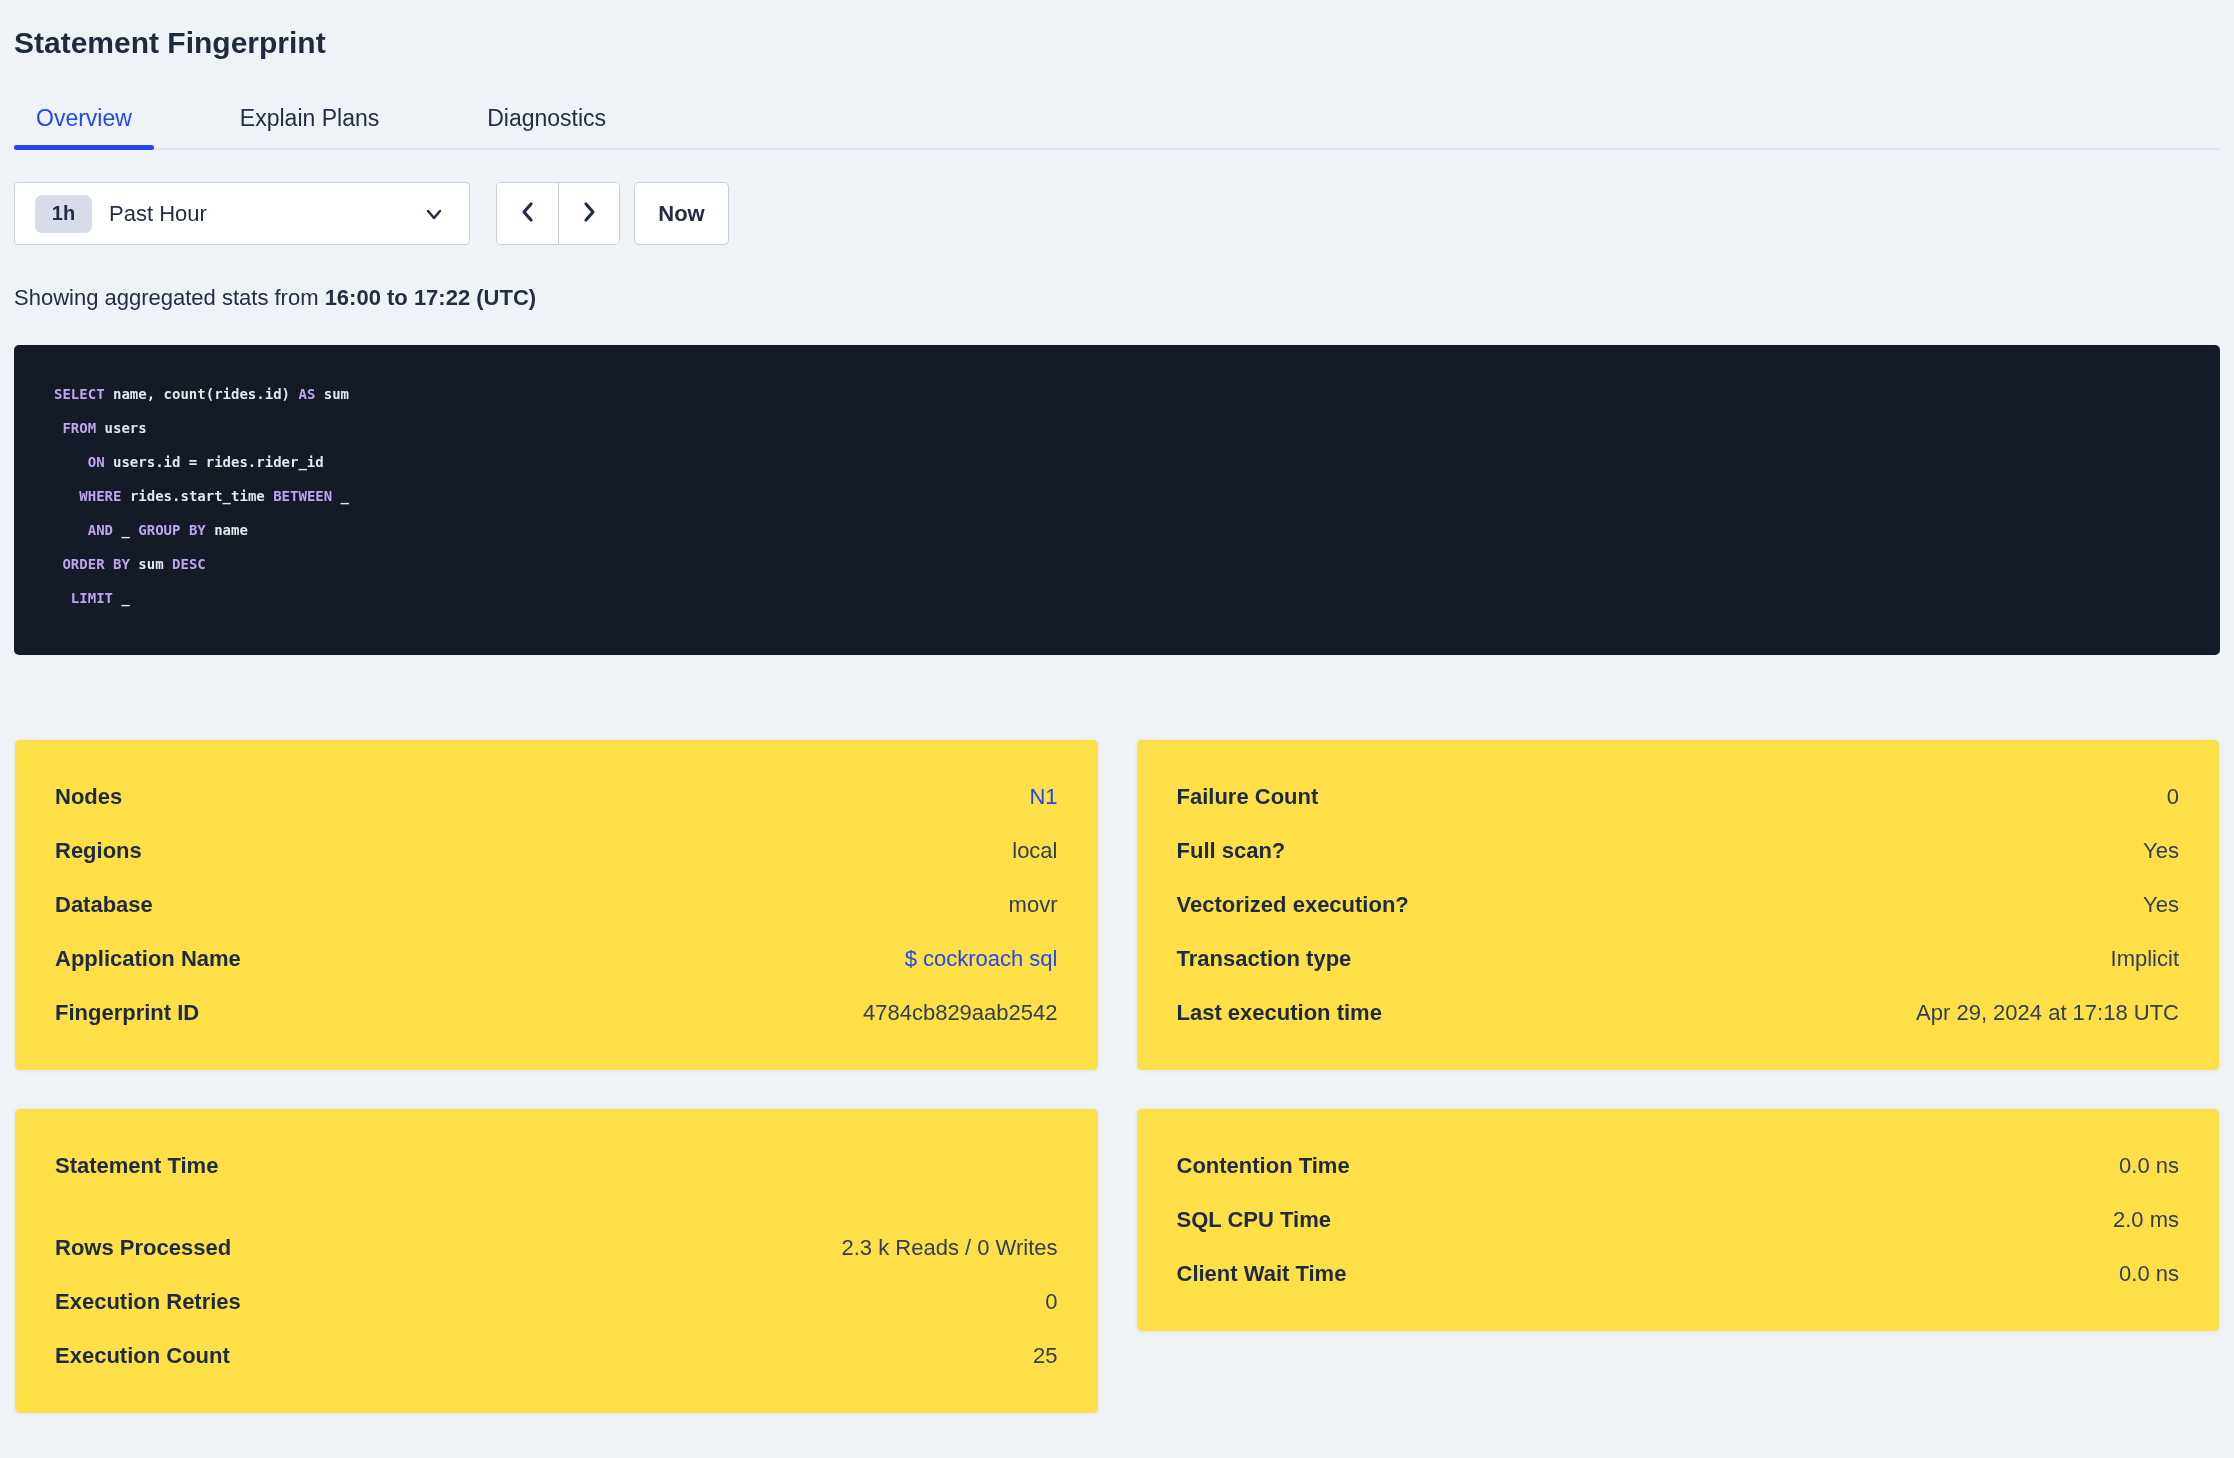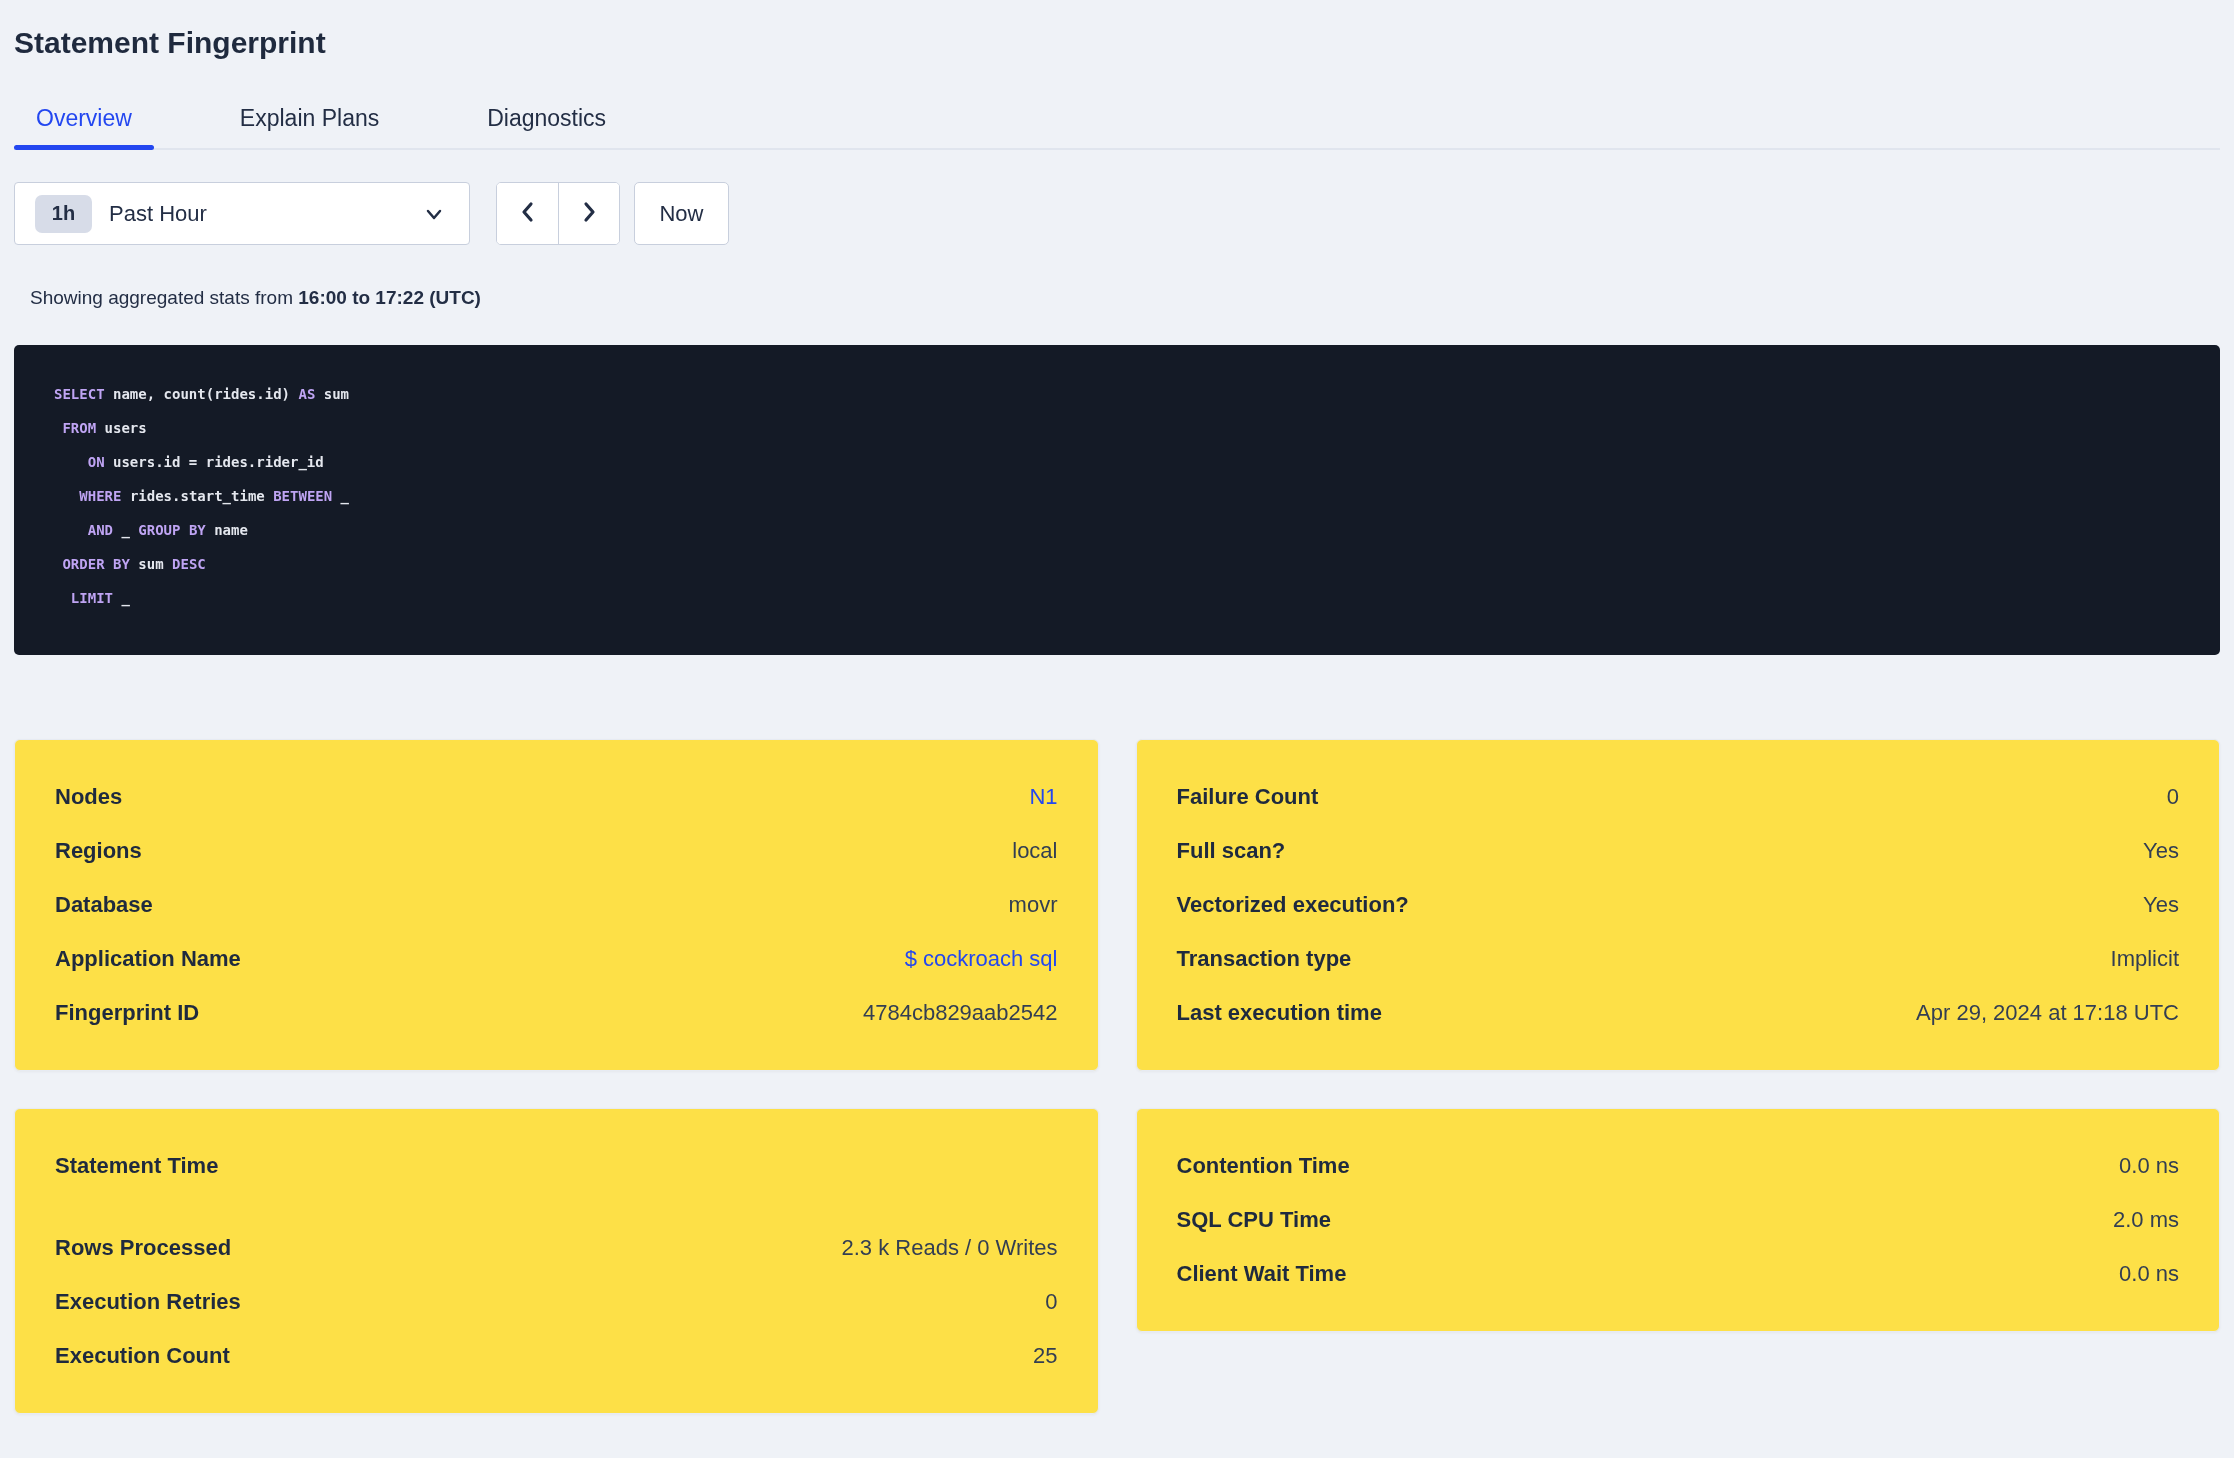--- a/index.html
+++ b/index.html
@@ -38,24 +38,24 @@
   .dropdown{width:456px;height:63px;background:#fff;border:1px solid var(--ctrl-border);border-radius:4px;
     display:flex;align-items:center;padding:0 22px 0 20px;cursor:pointer;}
   .range-badge{min-width:57px;height:38px;padding:0 10px;background:var(--badge-bg);border-radius:7px;
     display:flex;align-items:center;justify-content:center;font-size:20px;font-weight:bold;color:var(--ink);}
   .range-label{margin-left:17px;font-size:22px;color:var(--ink);}
   .dropdown .chev{margin-left:auto;display:flex;}
   .btn-group{margin-left:26px;height:63px;display:flex;background:#fff;border:1px solid var(--ctrl-border);border-radius:5px;overflow:hidden;}
   .nav-btn{width:61px;display:flex;align-items:center;justify-content:center;cursor:pointer;background:#fff;border:none;padding:0;color:var(--ink);}
   .nav-btn + .nav-btn{border-left:1px solid var(--ctrl-border);}
   .now-btn{margin-left:14px;height:63px;width:95px;background:#fff;border:1px solid var(--ctrl-border);border-radius:5px;
-    font-family:"Liberation Sans",sans-serif;font-size:22px;font-weight:normal;color:var(--ink);cursor:pointer;}
-
-  
-  .stats-line{margin-top:40px;font-size:19px;line-height:26px;color:var(--ink);margin-left:16px;}
+    font-family:"Liberation Sans",sans-serif;font-size:22px;font-weight:bold;color:var(--ink);cursor:pointer;}
+
+  
+  .stats-line{margin-top:40px;font-size:22px;line-height:26px;color:var(--ink);}
   .stats-line .bold{font-weight:bold;}
 
   
   .code-block{margin-top:34px;background:var(--code-bg);border-radius:5px;padding:32px 40px 40px;
     font-family:"DejaVu Sans Mono",monospace;font-size:14px;line-height:34px;font-weight:bold;color:var(--code-text);}
   .code-line{white-space:pre;}
   .code-line .kw{color:var(--code-kw);}
 
   
   .cards-row{display:flex;gap:37px;margin-top:84px;align-items:flex-start;}

